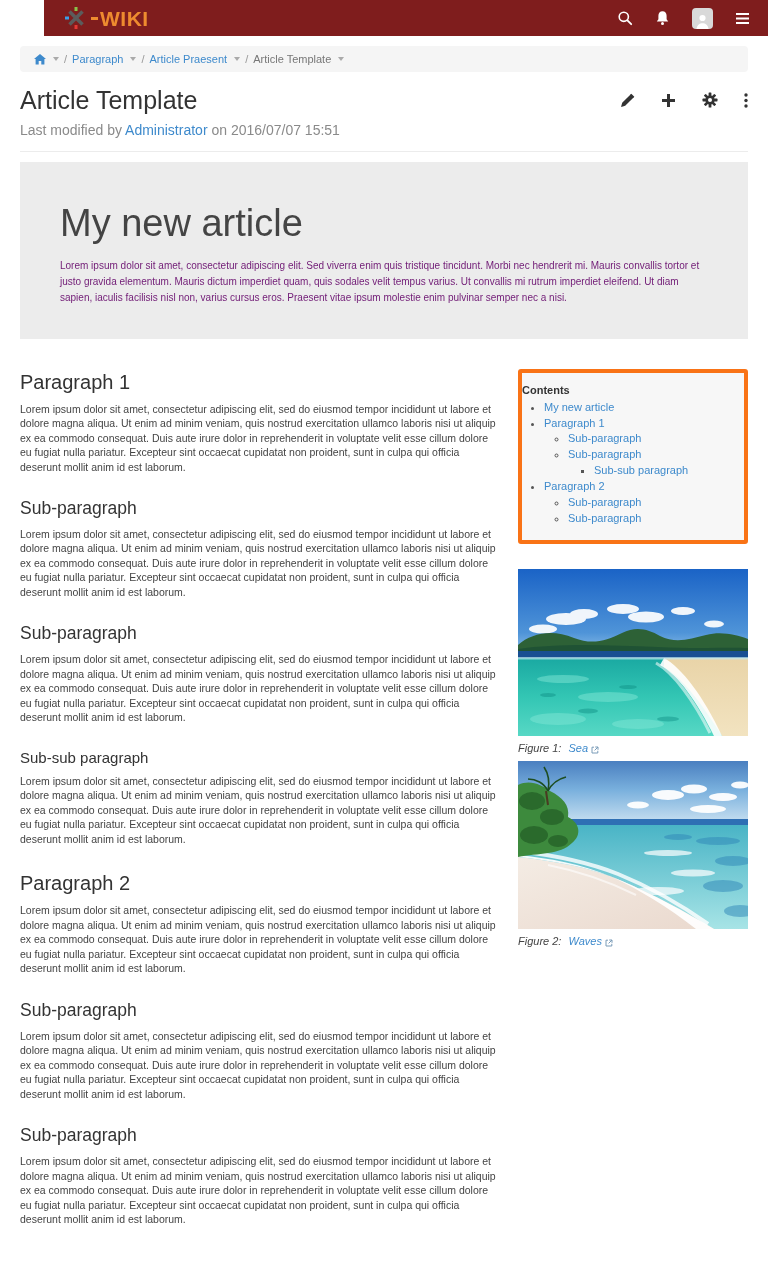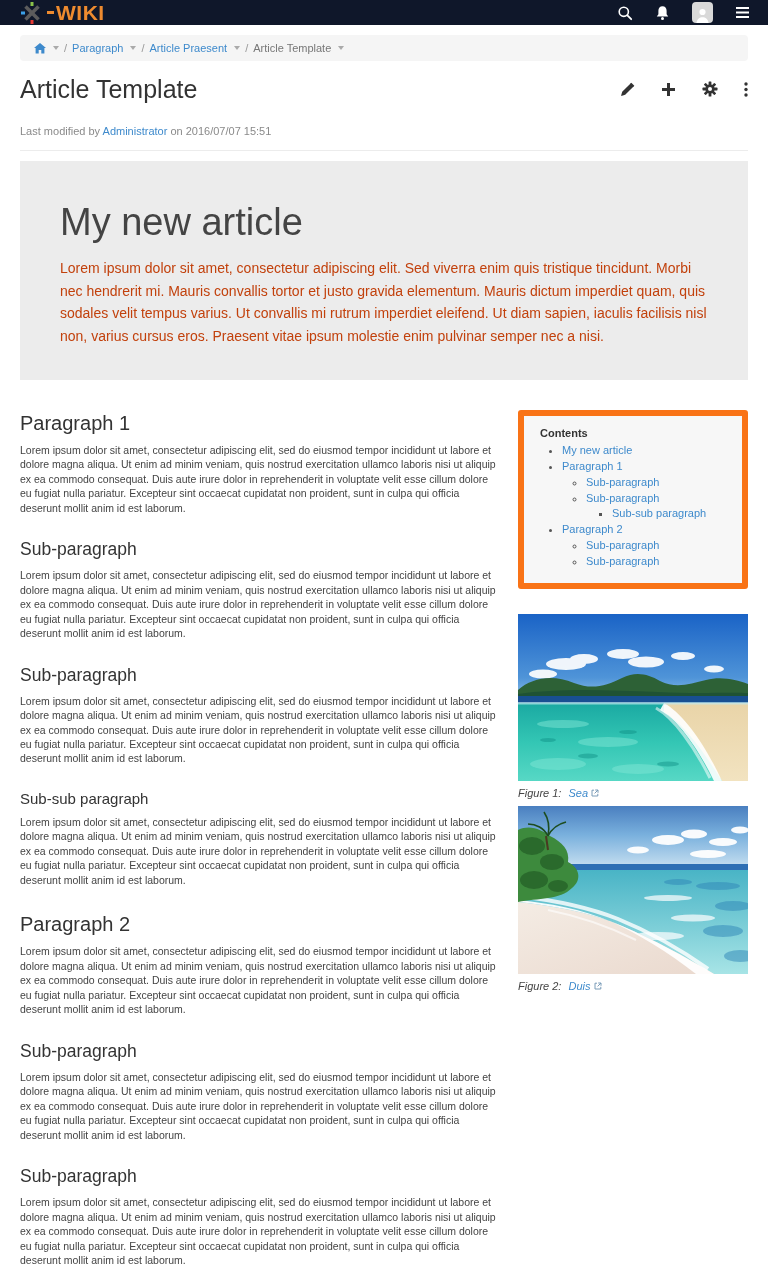--- a/index.html
+++ b/index.html
@@ -1,19 +1,19 @@
 <!DOCTYPE html>
 <html><head>
 <meta charset="utf-8">
 <style>
   * { margin:0; padding:0; box-sizing:border-box; }
   html,body { width:768px; background:#fff; font-family:"Liberation Sans","DejaVu Sans",sans-serif; color:#333; }
 
   
-  .topbar { height:25px; background:#0f172a; display:flex; align-items:center; justify-content:space-between; padding:0 18px 0 20px; }
+  .topbar { height:36px; background:#7f1d1d; display:flex; align-items:center; justify-content:space-between; padding:0 18px 0 20px;margin-left:44px; }
   .logo { display:flex; align-items:center; gap:1px; }
   .logo-x { display:block; }
   .logo-text { color:#ee8b2f; font-size:21px; font-weight:700; letter-spacing:.5px; line-height:1; }
   .logo-dash { width:7px; height:3px; background:#ee8b2f; margin:0 1px 0 2px; }
   .topbar-icons { display:flex; align-items:center; gap:22px; }
   .tb-icon { display:flex; align-items:center; justify-content:center; cursor:pointer; }
   .avatar { width:21px; height:21px; background:#d9d9d9; border-radius:4px; display:flex; align-items:flex-end; justify-content:center; overflow:hidden; }
 
   
   .page { padding:0 20px; }
@@ -22,54 +22,54 @@
   .breadcrumb a { color:#3e8acc; text-decoration:none; }
   .crumb-current { color:#777; }
   .caret { display:inline-block; width:0; height:0; border-left:3.5px solid transparent; border-right:3.5px solid transparent; border-top:4px solid #aaa; margin-left:2px; }
   .crumb-sep { color:#999; }
 
   .title-row { display:flex; align-items:flex-start; justify-content:space-between; margin-top:14px; }
   h1.doc-title { font-size:25px; font-weight:400; color:#333; }
   .doc-actions { display:flex; align-items:center; gap:26px; padding-top:6px; }
   .doc-actions .act { cursor:pointer; display:flex; }
 
-  .modified { font-size:11px; color:#8a8a8a; margin-top:21px; }
+  .modified { font-size:14px; color:#8a8a8a; margin-top:7px; }
   .modified a { color:#3e8acc; text-decoration:none; }
 
   .header-rule { border:none; border-top:1px solid #ececec; margin:13px 0 10px; }
 
   
   .hero { background:#ececec; padding:40px 40px 32px; }
   .hero h2 { font-size:38px; font-weight:400; color:#444; margin-bottom:13px; }
-  .hero p { font-size:14px; line-height:1.62; color:#c2410c; }
+  .hero p { font-size:10px; line-height:1.62; color:#701a75; }
 
   
   .content-row { display:flex; margin-top:30px; gap:18px; }
   .main-col { width:480px; }
   .side-col { width:230px; flex:0 0 230px; }
 
   .main-col h2 { font-size:20px; font-weight:400; color:#333; margin:26px 0 8px; }
   .main-col h3 { font-size:17.5px; font-weight:400; color:#333; margin:24px 0 8px; }
   .main-col h4 { font-size:15px; font-weight:400; color:#333; margin:24px 0 8px; }
   .main-col section:first-child h2 { margin-top:2px; }
   .main-col p { font-size:10.5px; line-height:1.38; color:#444; }
 
   
-  .toc-panel { background:#f7f7f7; border:6px solid #f97316; border-radius:3px; padding:11px 16px 13px; }
+  .toc-panel { background:#f7f7f7; border:4px solid #f97316; border-radius:3px; padding:11px 0 13px; }
   .toc-title { font-size:11px; font-weight:700; color:#333; margin-bottom:4px; }
   .toc-panel ul { list-style:disc; padding-left:22px; font-size:11px; line-height:1.45; color:#555; }
   .toc-panel ul ul { list-style:circle; padding-left:24px; }
   .toc-panel ul ul ul { list-style:square; padding-left:26px; }
   .toc-panel a { color:#3e8acc; text-decoration:none; }
 
   
   figure { margin-top:7px; }
   figure.first { margin-top:25px; }
   .fig-img { display:block; width:230px; }
-  figcaption { font-size:11px; font-style:italic; color:#444; margin-top:6px; display:flex; align-items:center; gap:2px; }
+  figcaption { font-size:11px; font-style:italic; color:#444; margin-top:6px; display:flex; align-items:flex-end; gap:2px; }
   figcaption a { color:#3e8acc; text-decoration:none; }
   .ext-icon { display:inline-flex; margin-left:1px; }
 </style>
 </head>
 <body>
 
 <header class="topbar">
   <div class="logo">
     <svg class="logo-x" width="24" height="24" viewBox="0 0 24 24">
       <line x1="5.5" y1="5.5" x2="18.5" y2="18.5" stroke="#5c5c5c" stroke-width="3.6"></line>
@@ -347,21 +347,21 @@
               <ellipse cx="40" cy="80" rx="10" ry="6"></ellipse>
           </g>
           <g stroke="#1d4d20" stroke-width="1.6" fill="none">
             <path d="M30 30 C34 22 40 18 48 16"></path>
               <path d="M30 30 C26 22 18 18 10 18"></path>
               <path d="M30 30 C32 20 30 12 26 6"></path>
           </g>
           <path d="M28 30 L30 44" stroke="#4a3a22" stroke-width="2"></path>
         </svg>
         <figcaption>
-          <span>Figure 2:</span>&nbsp;<a href="#">Duis</a>
+          <span>Figure 2:</span>&nbsp;<a href="#">Waves</a>
           <span class="ext-icon">
             <svg width="8" height="8" viewBox="0 0 8 8">
                 <path d="M3 1.2H1v5.8h5.8V4.8" fill="none" stroke="#7a9cb8" stroke-width="1"></path>
                 <path d="M4.2 1h2.8v2.8M7 1L3.6 4.4" fill="none" stroke="#7a9cb8" stroke-width="1"></path>
               </svg>
           </span>
         </figcaption>
       </figure>
     </div>
   </div>

